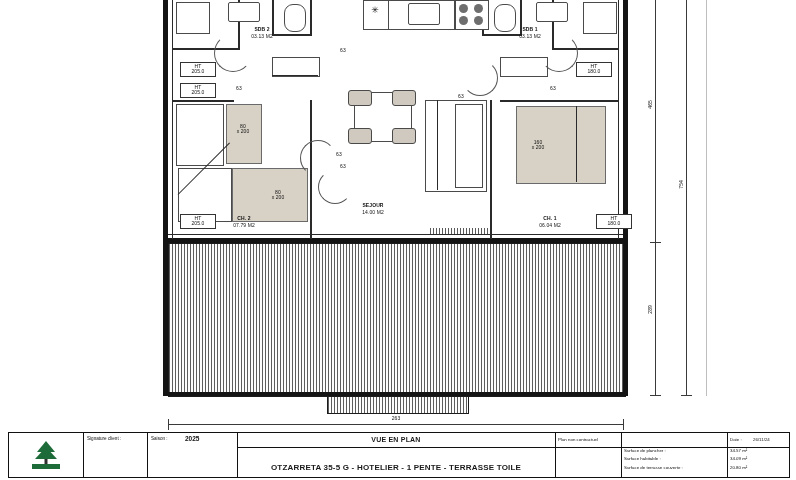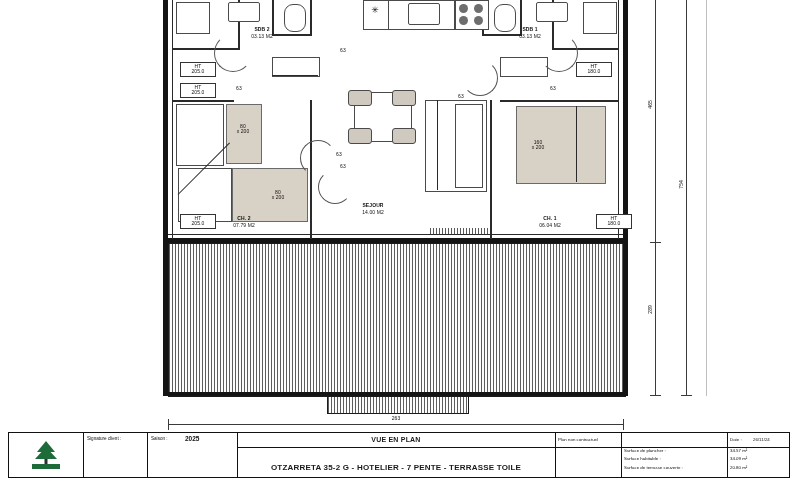--- a/index.html
+++ b/index.html
@@ -239,21 +239,21 @@
 
     <div class="cell" style="left:138px;top:0;width:90px;height:44px;">
       <div class="tb-text" style="position:absolute;left:4px;top:3px;font-size:4.6px;">Saison :</div>
       <div class="tb-text b" style="position:absolute;left:38px;top:2px;font-size:6.5px;">2025</div>
     </div>
 
     <div class="cell" style="left:228px;top:0;width:318px;height:14px;">
       <div class="tb-title" style="position:absolute;left:0;right:0;top:3px;text-align:center;">VUE EN PLAN</div>
     </div>
     <div class="cell" style="left:228px;top:14px;width:318px;height:30px;">
-      <div class="tb-sub" style="position:absolute;left:0;right:0;top:16px;text-align:center;">OTZARRETA 35-2 G - HOTELIER - 7 PENTE - TERRASSE TOILE</div>
+      <div class="tb-sub" style="position:absolute;left:0;right:0;top:16px;text-align:center;">OTZARRETA 35-5 G - HOTELIER - 1 PENTE - TERRASSE TOILE</div>
     </div>
 
     <div class="cell" style="left:546px;top:0;width:66px;height:14px;">
       <div class="tb-text" style="position:absolute;left:3px;top:4px;font-size:4.4px;">Plan non contractuel</div>
     </div>
 
     <div class="cell" style="left:612px;top:14px;width:106px;height:30px;">
       <div class="tb-text" style="position:absolute;left:3px;top:1px;font-size:4.4px;">Surface de plancher :</div>
       <div class="tb-text" style="position:absolute;left:3px;top:9px;font-size:4.4px;">Surface habitable :</div>
       <div class="tb-text" style="position:absolute;left:3px;top:18px;font-size:4.4px;">Surface de terrasse couverte :</div>

